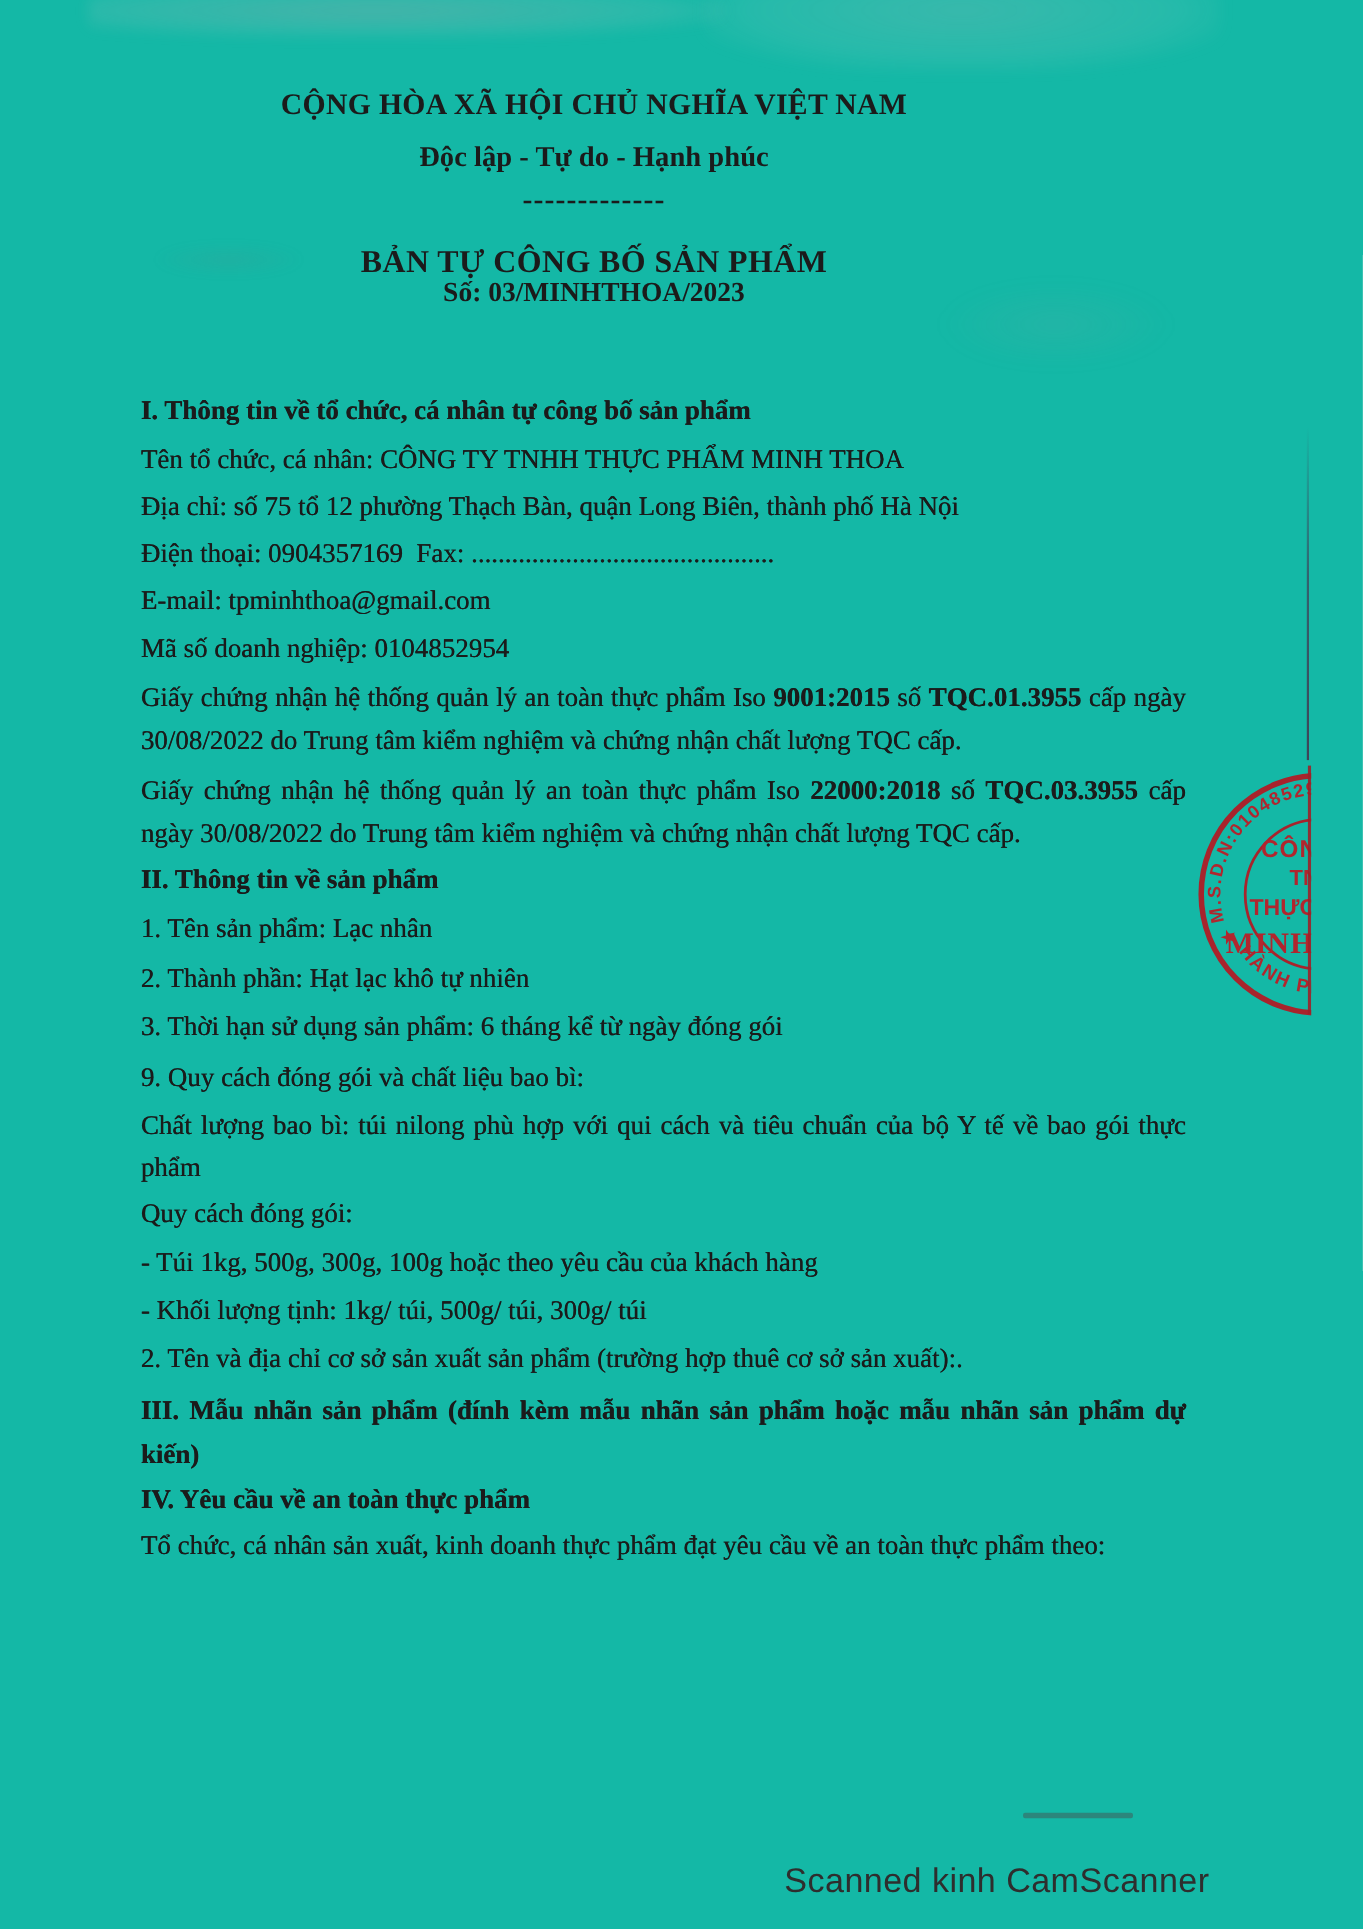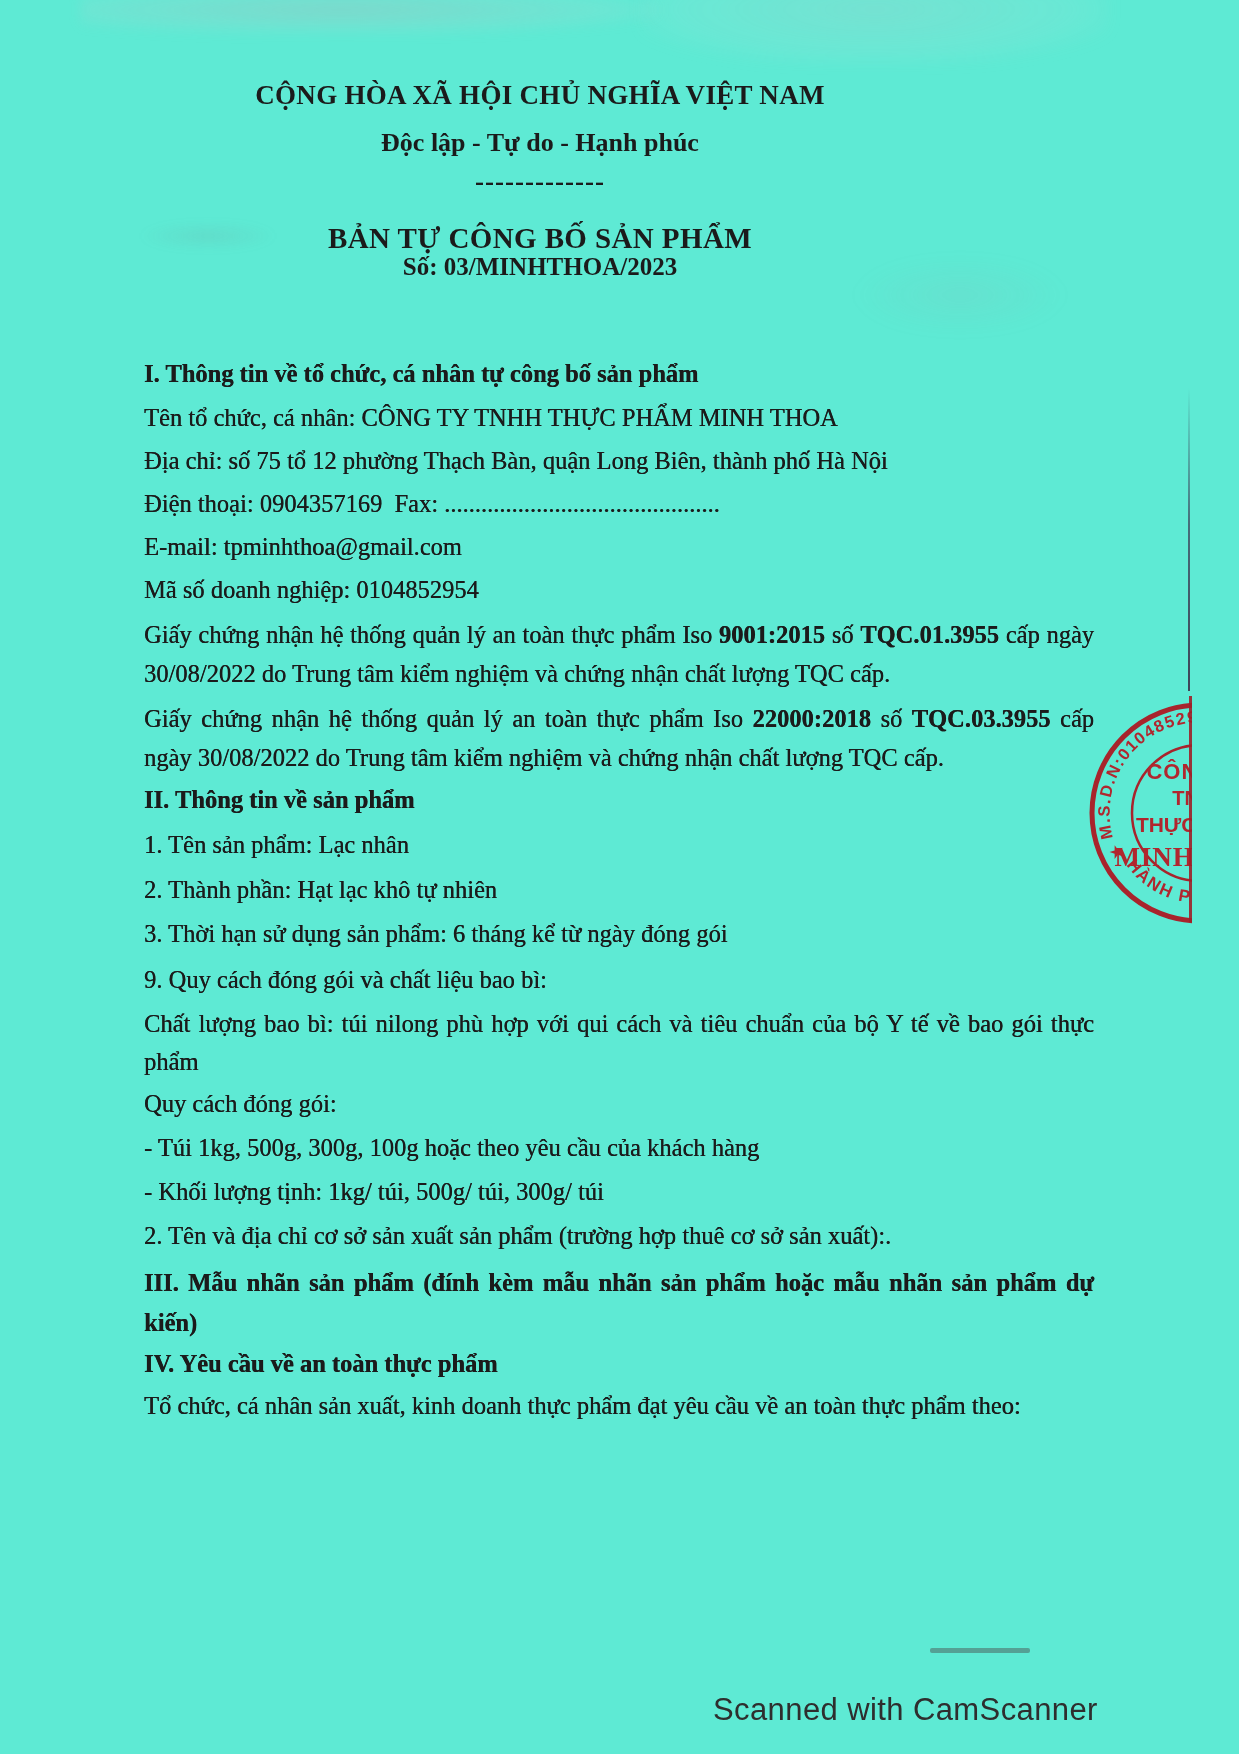--- a/index.html
+++ b/index.html
@@ -1,37 +1,36 @@
 <!DOCTYPE html>
 <html><head>
 <meta charset="utf-8">
 <style>
   html,body{margin:0;padding:0;background:#e8e8e8;}
   .page{
     position:relative;
     width:1239px;height:1754px;
     margin:0 auto;
-    background:#5eead4;
+    background:#14b8a6;
     overflow:hidden;
     font-family:"Liberation Serif","DejaVu Serif",serif;
     color:#1b1b1b;
   }
   
   .hdr{position:absolute;left:125px;width:830px;text-align:center;font-weight:700;}
   .h-national{top:80px;font-size:27px;letter-spacing:.3px;}
   .h-motto{top:128px;font-size:26px;}
   .h-divider{top:166px;font-size:27px;letter-spacing:1px;}
   .h-title{top:222px;font-size:29px;letter-spacing:.4px;}
   .h-number{top:253px;font-size:25px;}
   
   .para{
     position:absolute;left:128px;width:950px;
     font-size:24.5px;line-height:38px;
     text-shadow:.3px 0 0 currentColor;
-    margin-left:16px;
   }
   .bold{font-weight:700;}
   .justify{text-align:justify;text-align-last:left;}
   .prewrap{white-space:pre-wrap;}
   .para b{font-weight:700;}
   
   .smudge{position:absolute;pointer-events:none;}
   .smudge-a{left:80px;top:-10px;width:580px;height:44px;
     background:radial-gradient(ellipse at 45% 45%, rgba(216,166,180,.25), rgba(232,204,212,.10) 60%, transparent 78%);
     filter:blur(6px);}
@@ -132,15 +131,15 @@
         <g text-anchor="middle" fill="#b1262e" font-weight="bold" font-family="Liberation Sans, DejaVu Sans, sans-serif">
           <text y="-34" font-size="22" letter-spacing="1">CÔNG TY</text>
           <text y="-8" font-size="20">TNHH</text>
           <text y="19" font-size="21">THỰC PHẨM</text>
           <text y="53" font-size="27" letter-spacing="1" font-family="Liberation Serif, DejaVu Serif, serif">MINH THOA</text>
         </g>
       </g>
     </svg>
   </div>
 
-  <div class="watermark">Scanned with CamScanner</div>
+  <div class="watermark">Scanned kinh CamScanner</div>
 
 </div>
 
 </body></html>

